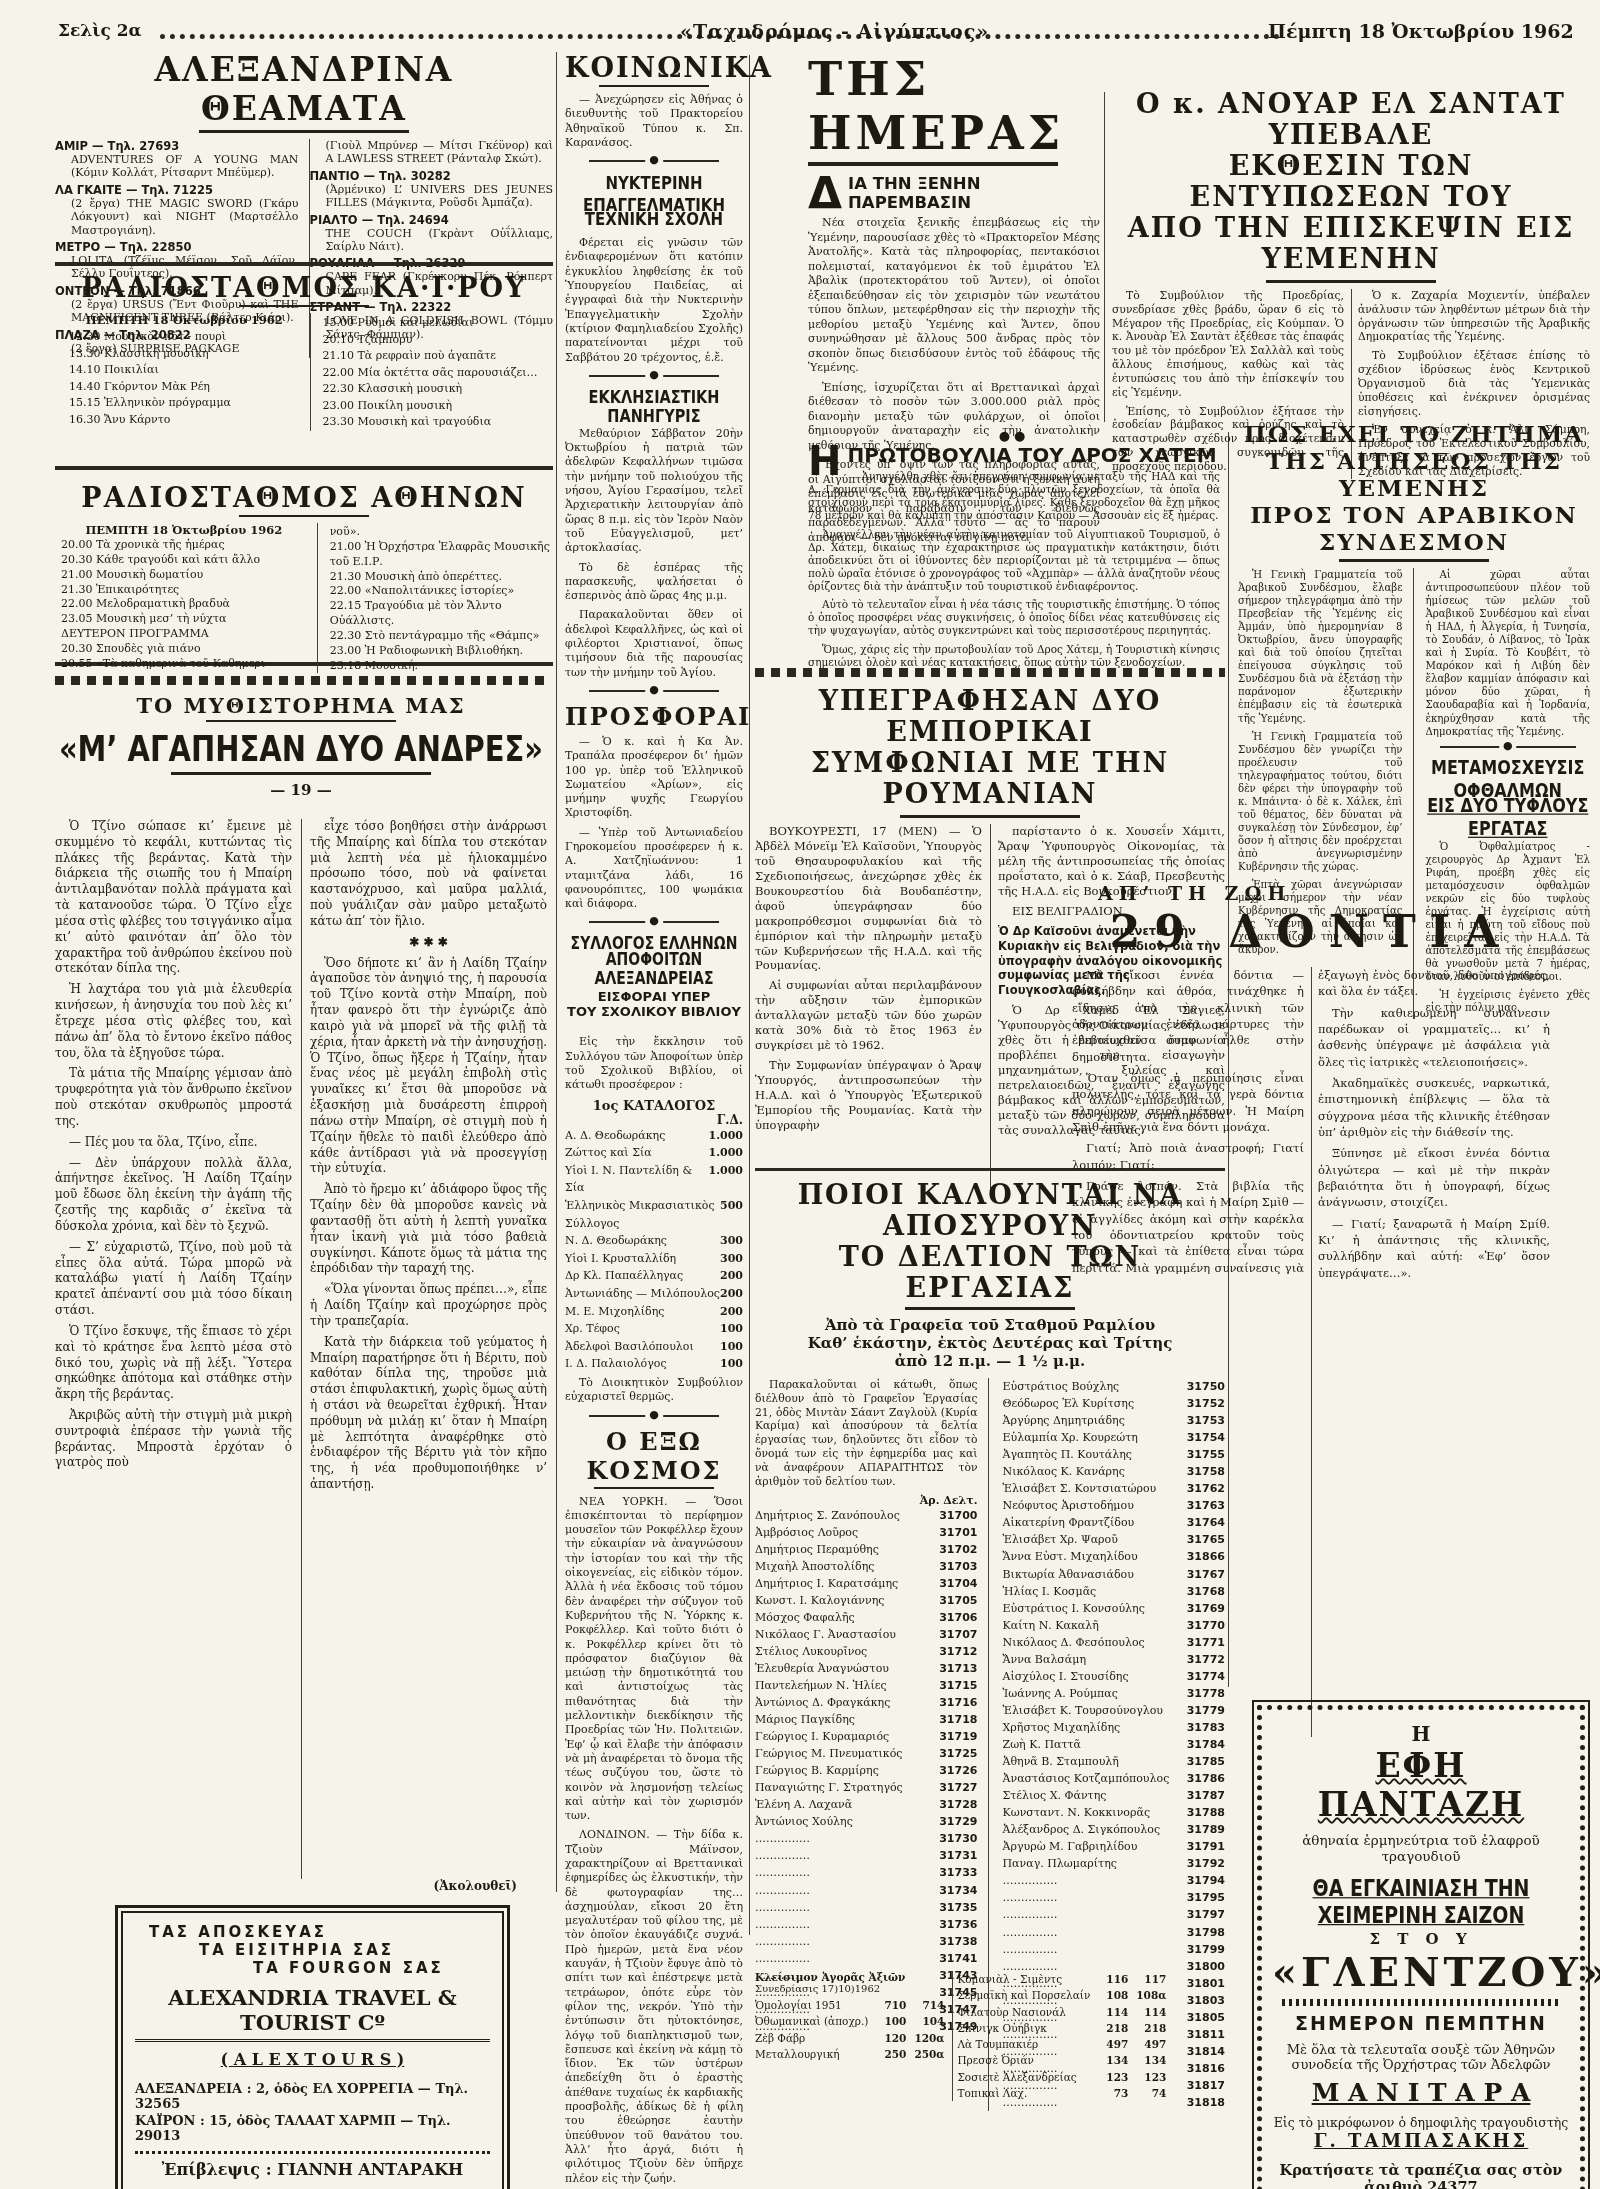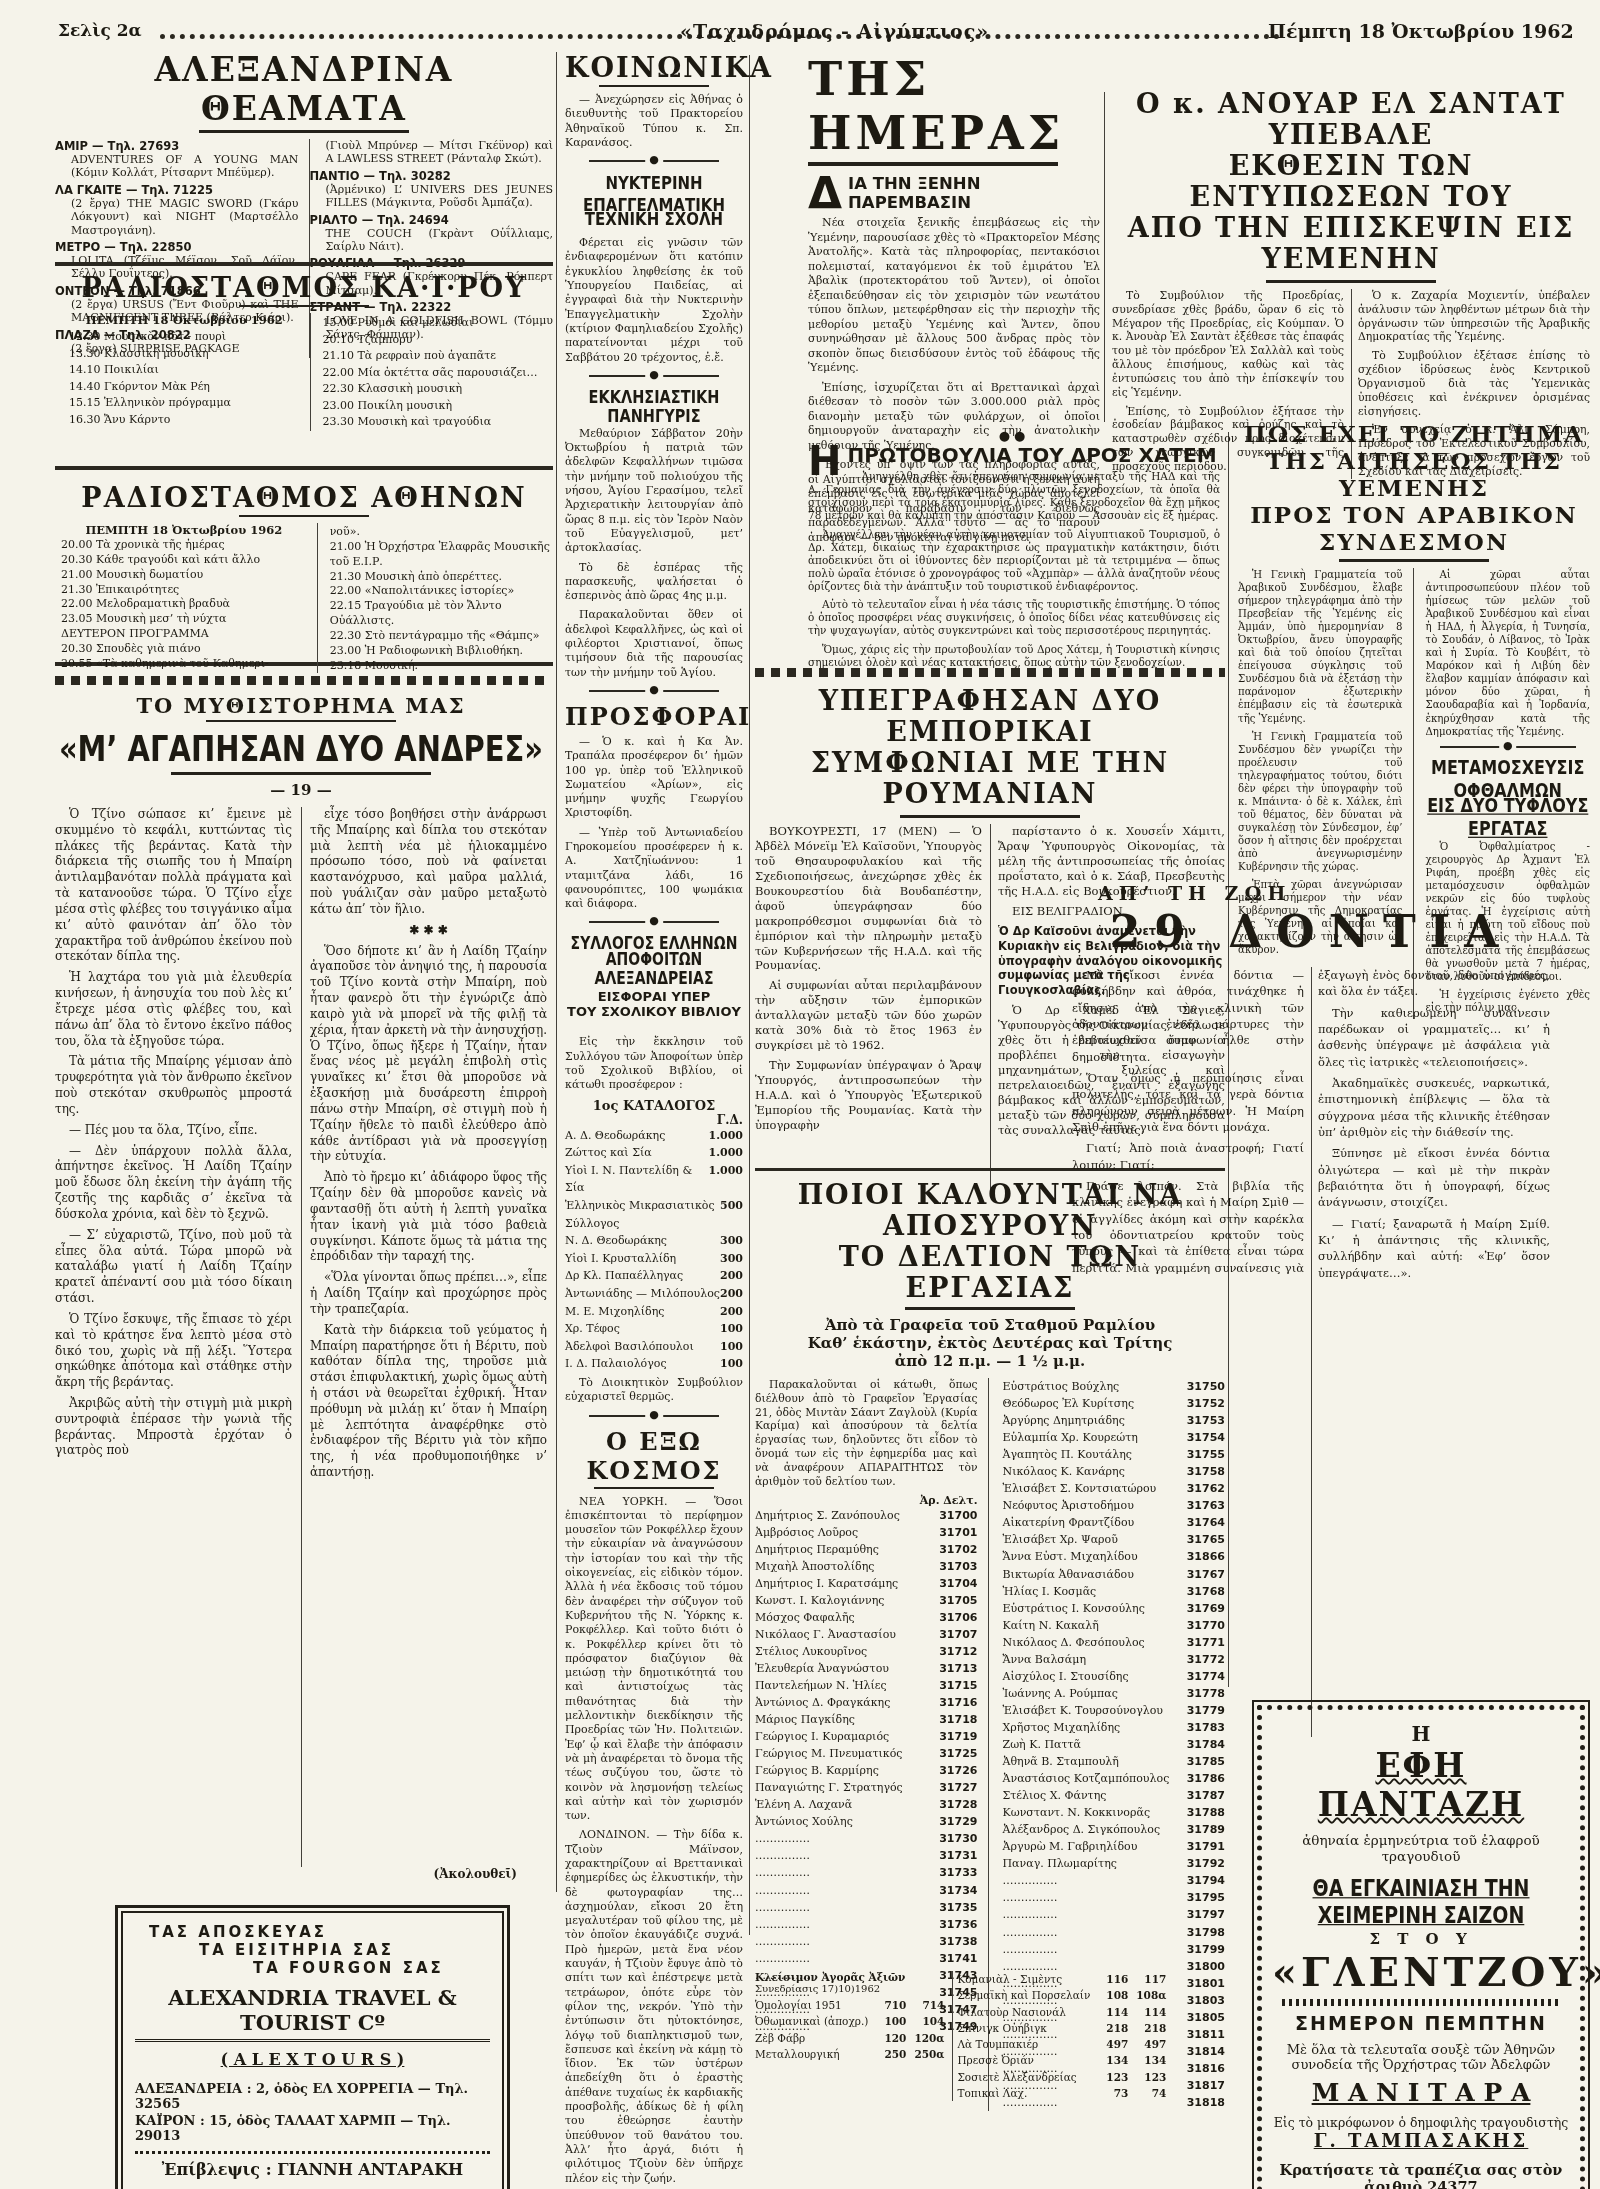--- a/index.html
+++ b/index.html
@@ -174,21 +174,21 @@
         </div>
     </div>
   </section>
 
   <section class="abs" style="left:55px;top:676px;width:492px">
     <div class="dotbar"></div>
     <div class="ctr b" style="font-size:21px;margin-top:8px;letter-spacing:2px">ΤΟ ΜΥΘΙΣΤΟΡΗΜΑ ΜΑΣ</div>
     <div class="undr" style="width:190px;border-top-width:2px"></div>
     <div class="ctr h-cond" style="font-size:29px;margin-top:2px">«Μ’ ΑΓΑΠΗΣΑΝ ΔΥΟ ΑΝΔΡΕΣ»</div>
     <div class="undr" style="width:260px;margin-top:10px"></div>
-    <div class="ctr b" style="font-size:15px;margin:4px 0 8px">— 19 —</div>
+    <div class="ctr b" style="font-size:15px;margin:4px 0 20px">— 19 —</div>
     <div class="serial-cols jp" style="font-size:12px;line-height:1.32;height:1060px">
 
     <p>Ὁ Τζίνο σώπασε κι’ ἔμεινε μὲ σκυμμένο τὸ κεφάλι, κυττώντας τὶς πλάκες τῆς βεράντας. Κατὰ τὴν διάρκεια τῆς σιωπῆς του ἡ Μπαίρη ἀντιλαμβανόταν πολλὰ πράγματα καὶ τὰ κατανοοῦσε τώρα. Ὁ Τζίνο εἶχε μέσα στὶς φλέβες του τσιγγάνικο αἷμα κι’ αὐτὸ φαινόταν ἀπ’ ὅλο τὸν χαρακτῆρα τοῦ ἀνθρώπου ἐκείνου ποὺ στεκόταν δίπλα της.</p>
         <p>Ἡ λαχτάρα του γιὰ μιὰ ἐλευθερία κινήσεων, ἡ ἀνησυχία του ποὺ λὲς κι’ ἔτρεχε μέσα στὶς φλέβες του, καὶ πάνω ἀπ’ ὅλα τὸ ἔντονο ἐκεῖνο πάθος του, ὅλα τὰ ἐξηγοῦσε τώρα.</p>
         <p>Τὰ μάτια τῆς Μπαίρης γέμισαν ἀπὸ τρυφερότητα γιὰ τὸν ἄνθρωπο ἐκεῖνον ποὺ στεκόταν σκυθρωπὸς μπροστά της.</p>
         <p>— Πές μου τα ὅλα, Τζίνο, εἶπε.</p>
         <p>— Δὲν ὑπάρχουν πολλὰ ἄλλα, ἀπήντησε ἐκεῖνος. Ἡ Λαίδη Τζαίην μοῦ ἔδωσε ὅλη ἐκείνη τὴν ἀγάπη τῆς ζεστῆς της καρδιᾶς σ’ ἐκεῖνα τὰ δύσκολα χρόνια, καὶ δὲν τὸ ξεχνῶ.</p>
         <p>— Σ’ εὐχαριστῶ, Τζίνο, ποὺ μοῦ τὰ εἶπες ὅλα αὐτά. Τώρα μπορῶ νὰ καταλάβω γιατί ἡ Λαίδη Τζαίην κρατεῖ ἀπέναντί σου μιὰ τόσο δίκαιη στάσι.</p>
         <p>Ὁ Τζίνο ἔσκυψε, τῆς ἔπιασε τὸ χέρι καὶ τὸ κράτησε ἕνα λεπτὸ μέσα στὸ δικό του, χωρὶς νὰ πῇ λέξι. Ὕστερα σηκώθηκε ἀπότομα καὶ στάθηκε στὴν ἄκρη τῆς βεράντας.</p>
         <p>Ἀκριβῶς αὐτὴ τὴν στιγμὴ μιὰ μικρὴ συντροφιὰ ἐπέρασε τὴν γωνιὰ τῆς βεράντας. Μπροστὰ ἐρχόταν ὁ γιατρὸς ποὺ</p>

